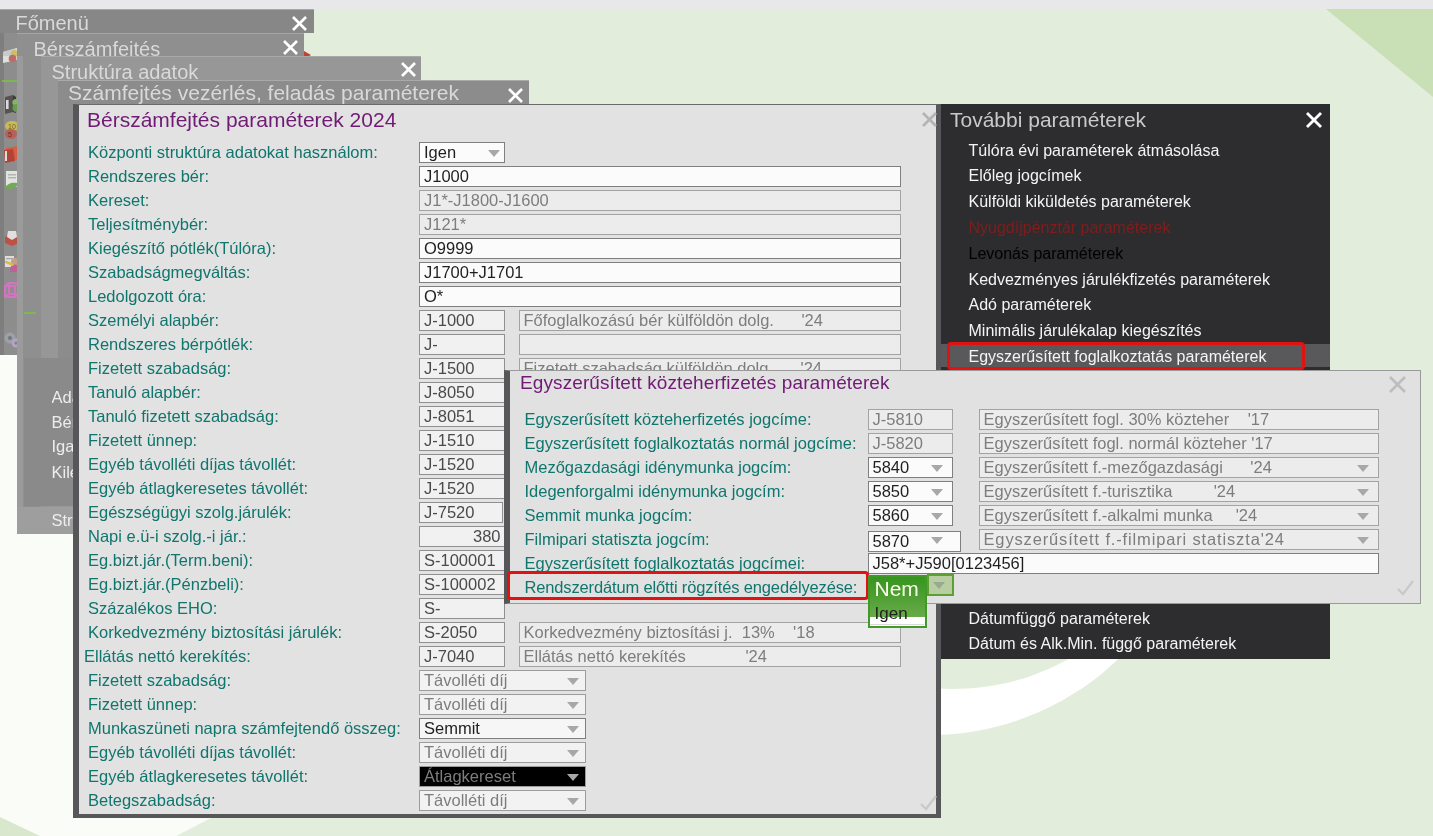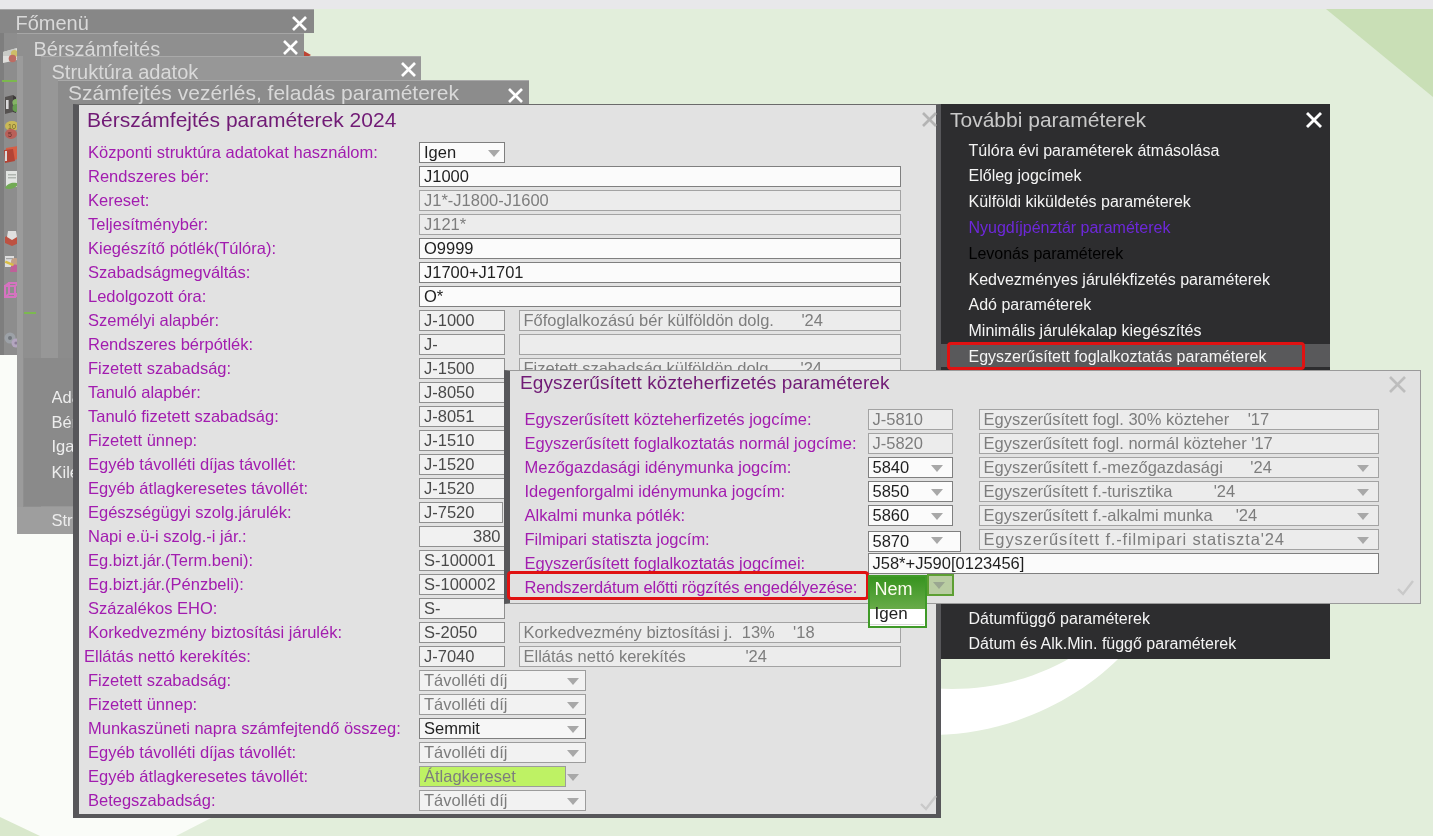--- a/index.html
+++ b/index.html
@@ -1,18 +1,18 @@
 <!DOCTYPE html>
 <html><head><meta charset="utf-8">
 <style>
 html,body{margin:0;padding:0}
 body{width:1433px;height:836px;overflow:hidden;position:relative;
  font-family:"Liberation Sans",sans-serif;background:#e2eedb}
 .abs{position:absolute}
-.lbl{position:absolute;font-size:16.5px;color:#a21caf;line-height:21px;white-space:pre}
+.lbl{position:absolute;font-size:16.5px;color:#0f766e;line-height:21px;white-space:pre}
 .inp{position:absolute;background:#fbfbfb;border:1px solid #7f7f7f;font-size:16.5px;
  color:#1f1f1f;line-height:19px;padding:0 0 0 4px;white-space:pre;overflow:hidden}
 .ro{background:#ececec;border:1px solid #a3a3a3;color:#7d7d7d}
 .lt{background:#f1f1f1;border:1px solid #909090;color:#4a4a4a}
 .wtitle{position:absolute;font-size:20px;color:#d9d9d9;white-space:nowrap}
 .mtitle{position:absolute;font-size:21px;color:#701a75;white-space:nowrap}
 </style></head><body>
 
 <svg class="abs" style="left:0;top:0;z-index:0" width="1433" height="836" viewBox="0 0 1433 836">
 <rect x="0" y="350" width="74" height="486" fill="#fafcf8"></rect>
@@ -194,39 +194,39 @@
 <div class="abs inp" style="left:419px;top:718px;width:166.5px;height:21px;z-index:11;box-sizing:border-box;background:#f6f6f6">Semmit</div>
 <svg class="abs" style="z-index:12;left:567px;top:726px" width="12" height="7">
     <polygon points="0,0 12,0 6.0,7" fill="#a8a8a8"></polygon>
   </svg>
 <div class="lbl" style="left:88px;top:742px;z-index:11">Egyéb távolléti díjas távollét:</div>
 <div class="abs inp" style="left:419px;top:742px;width:166.5px;height:21px;z-index:11;box-sizing:border-box;background:#f2f2f2;color:#7d7d7d;border-color:#9c9c9c">Távolléti díj</div>
 <svg class="abs" style="z-index:12;left:567px;top:750px" width="12" height="7">
     <polygon points="0,0 12,0 6.0,7" fill="#a8a8a8"></polygon>
   </svg>
 <div class="lbl" style="left:88px;top:766px;z-index:11">Egyéb átlagkeresetes távollét:</div>
-<div class="abs inp" style="left:419px;top:766px;width:147px;height:21px;z-index:11;box-sizing:border-box;background:#bef264;color:#7d7d7d;border-color:#9c9c9c">Átlagkereset</div>
+<div class="abs inp" style="left:419px;top:766px;width:167px;height:21px;z-index:11;box-sizing:border-box;background:#000000;color:#7d7d7d;border-color:#9c9c9c">Átlagkereset</div>
 <svg class="abs" style="z-index:12;left:567px;top:774px" width="12" height="7">
     <polygon points="0,0 12,0 6.0,7" fill="#a8a8a8"></polygon>
   </svg>
 <div class="lbl" style="left:88px;top:790px;z-index:11">Betegszabadság:</div>
 <div class="abs inp" style="left:419px;top:790px;width:166.5px;height:21px;z-index:11;box-sizing:border-box;background:#f2f2f2;color:#7d7d7d;border-color:#9c9c9c">Távolléti díj</div>
 <svg class="abs" style="z-index:12;left:567px;top:798px" width="12" height="7">
     <polygon points="0,0 12,0 6.0,7" fill="#a8a8a8"></polygon>
   </svg>
 <div class="abs" style="left:941px;top:104px;width:388.5px;height:554.5px;z-index:20;background:#2d2d2f"></div>
 <div class="abs" style="left:950px;top:107.5px;z-index:21;font-size:21px;color:#c9c9c9">További paraméterek</div>
 <svg class="abs" style="z-index:21;left:1305.5px;top:112.0px" width="16" height="16">
     <line x1="1" y1="1" x2="15" y2="15" stroke="#ffffff" stroke-width="2.8"></line>
     <line x1="15" y1="1" x2="1" y2="15" stroke="#ffffff" stroke-width="2.8"></line>
   </svg>
 <div class="abs" style="left:968.5px;top:138.5px;z-index:22;font-size:16px;color:#f4f4f4;line-height:24px;white-space:nowrap">Túlóra évi paraméterek átmásolása</div>
 <div class="abs" style="left:968.5px;top:164.3px;z-index:22;font-size:16px;color:#f4f4f4;line-height:24px;white-space:nowrap">Előleg jogcímek</div>
 <div class="abs" style="left:968.5px;top:190.1px;z-index:22;font-size:16px;color:#f4f4f4;line-height:24px;white-space:nowrap">Külföldi kiküldetés paraméterek</div>
-<div class="abs" style="left:968.5px;top:215.9px;z-index:22;font-size:16px;color:#6d28d9;line-height:24px;white-space:nowrap">Nyugdíjpénztár paraméterek</div>
+<div class="abs" style="left:968.5px;top:215.9px;z-index:22;font-size:16px;color:#7f1d1d;line-height:24px;white-space:nowrap">Nyugdíjpénztár paraméterek</div>
 <div class="abs" style="left:968.5px;top:241.7px;z-index:22;font-size:16px;color:#000000;line-height:24px;white-space:nowrap">Levonás paraméterek</div>
 <div class="abs" style="left:968.5px;top:267.5px;z-index:22;font-size:16px;color:#f4f4f4;line-height:24px;white-space:nowrap">Kedvezményes járulékfizetés paraméterek</div>
 <div class="abs" style="left:968.5px;top:293.3px;z-index:22;font-size:16px;color:#f4f4f4;line-height:24px;white-space:nowrap">Adó paraméterek</div>
 <div class="abs" style="left:968.5px;top:319.1px;z-index:22;font-size:16px;color:#f4f4f4;line-height:24px;white-space:nowrap">Minimális járulékalap kiegészítés</div>
 <div class="abs" style="left:941px;top:343.5px;width:388.5px;height:23.5px;z-index:21;background:#59595b"></div>
 <div class="abs" style="left:968.5px;top:344.9px;z-index:22;font-size:16px;color:#f4f4f4;line-height:24px;white-space:nowrap">Egyszerűsített foglalkoztatás paraméterek</div>
 <div class="abs" style="left:968.5px;top:606.5px;z-index:21;font-size:16px;color:#f4f4f4;line-height:24px;white-space:nowrap">Dátumfüggő paraméterek</div>
 <div class="abs" style="left:968.5px;top:632px;z-index:21;font-size:16px;color:#f4f4f4;line-height:24px;white-space:nowrap">Dátum és Alk.Min. függő paraméterek</div>
 <div class="abs" style="left:947px;top:341.5px;width:358px;height:28px;z-index:23;border:3px solid #e01212;border-radius:4px;box-sizing:border-box"></div>
 <div class="abs" style="left:504px;top:370px;width:917px;height:234px;z-index:30;background:#e1e1e1;border-left:6px solid #57575a;border-top:1px solid #9a9a9a;border-right:1px solid #9a9a9a;border-bottom:1px solid #9a9a9a;box-sizing:border-box"></div>
@@ -255,21 +255,21 @@
   </svg>
 <div class="lbl" style="left:524.5px;top:480.5px;z-index:31">Idegenforgalmi idénymunka jogcím:</div>
 <div class="abs inp" style="left:867.5px;top:480.5px;width:85px;height:21px;z-index:31;box-sizing:border-box">5850</div>
 <svg class="abs" style="z-index:32;left:931px;top:488.5px" width="12" height="7">
     <polygon points="0,0 12,0 6.0,7" fill="#a8a8a8"></polygon>
   </svg>
 <div class="abs inp ro" style="left:978.5px;top:480.5px;width:400.5px;height:21px;z-index:31;box-sizing:border-box">Egyszerűsített f.-turisztika         '24</div>
 <svg class="abs" style="z-index:32;left:1357px;top:488.5px" width="12" height="7">
     <polygon points="0,0 12,0 6.0,7" fill="#a8a8a8"></polygon>
   </svg>
-<div class="lbl" style="left:524.5px;top:504.5px;z-index:31">Alkalmi munka pótlék:</div>
+<div class="lbl" style="left:524.5px;top:504.5px;z-index:31">Semmit munka jogcím:</div>
 <div class="abs inp" style="left:867.5px;top:504.5px;width:85px;height:21px;z-index:31;box-sizing:border-box">5860</div>
 <svg class="abs" style="z-index:32;left:931px;top:512.5px" width="12" height="7">
     <polygon points="0,0 12,0 6.0,7" fill="#a8a8a8"></polygon>
   </svg>
 <div class="abs inp ro" style="left:978.5px;top:504.5px;width:400.5px;height:21px;z-index:31;box-sizing:border-box">Egyszerűsített f.-alkalmi munka     '24</div>
 <svg class="abs" style="z-index:32;left:1357px;top:512.5px" width="12" height="7">
     <polygon points="0,0 12,0 6.0,7" fill="#a8a8a8"></polygon>
   </svg>
 <div class="lbl" style="left:524.5px;top:528.5px;z-index:31">Filmipari statiszta jogcím:</div>
 <div class="abs inp" style="left:867.5px;top:531px;width:93px;height:21px;z-index:31;box-sizing:border-box">5870</div>
@@ -282,14 +282,14 @@
   </svg>
 <div class="lbl" style="left:524.5px;top:552.5px;z-index:31">Egyszerűsített foglalkoztatás jogcímei:</div>
 <div class="abs inp" style="left:867.5px;top:552.5px;width:511.5px;height:21px;z-index:31;box-sizing:border-box">J58*+J590[0123456]</div>
 <div class="lbl" style="left:524.5px;top:576.5px;z-index:31;letter-spacing:-0.15px">Rendszerdátum előtti rögzítés engedélyezése:</div>
 <div class="abs" style="left:506.5px;top:571px;width:362px;height:28.5px;z-index:33;border:3px solid #e01212;border-radius:4px;box-sizing:border-box"></div>
 <div class="abs" style="left:927px;top:574px;width:27px;height:21.5px;z-index:33;background:#b9cda2;border:2px solid #5d9f33;box-sizing:border-box"></div>
 <svg class="abs" style="z-index:34;left:933px;top:581.5px" width="12" height="7">
     <polygon points="0,0 12,0 6.0,7" fill="#9aa791"></polygon>
   </svg>
 <div class="abs" style="left:867.5px;top:574.5px;width:59px;height:53px;z-index:35;background:#ffffff;border:2px solid #3f9a28;box-sizing:border-box"></div>
-<div class="abs" style="left:869.5px;top:576.5px;width:55px;height:32px;z-index:36;background:linear-gradient(#37941f,#68ab49);color:#fcfcee;font-size:18px;line-height:24px;padding-left:5px;box-sizing:border-box">Nem</div>
+<div class="abs" style="left:869.5px;top:576.5px;width:55px;height:40px;z-index:36;background:linear-gradient(#37941f,#68ab49);color:#fcfcee;font-size:21px;line-height:24px;padding-left:5px;box-sizing:border-box">Nem</div>
 <div class="abs" style="left:869.5px;top:601.5px;width:55px;height:23px;z-index:36;color:#222;font-size:17px;line-height:23px;padding-left:5px;box-sizing:border-box">Igen</div>
 <div class="abs" style="left:870px;top:623.5px;width:54px;height:1px;z-index:36;background:#d9d9d9"></div>
 </body></html>

